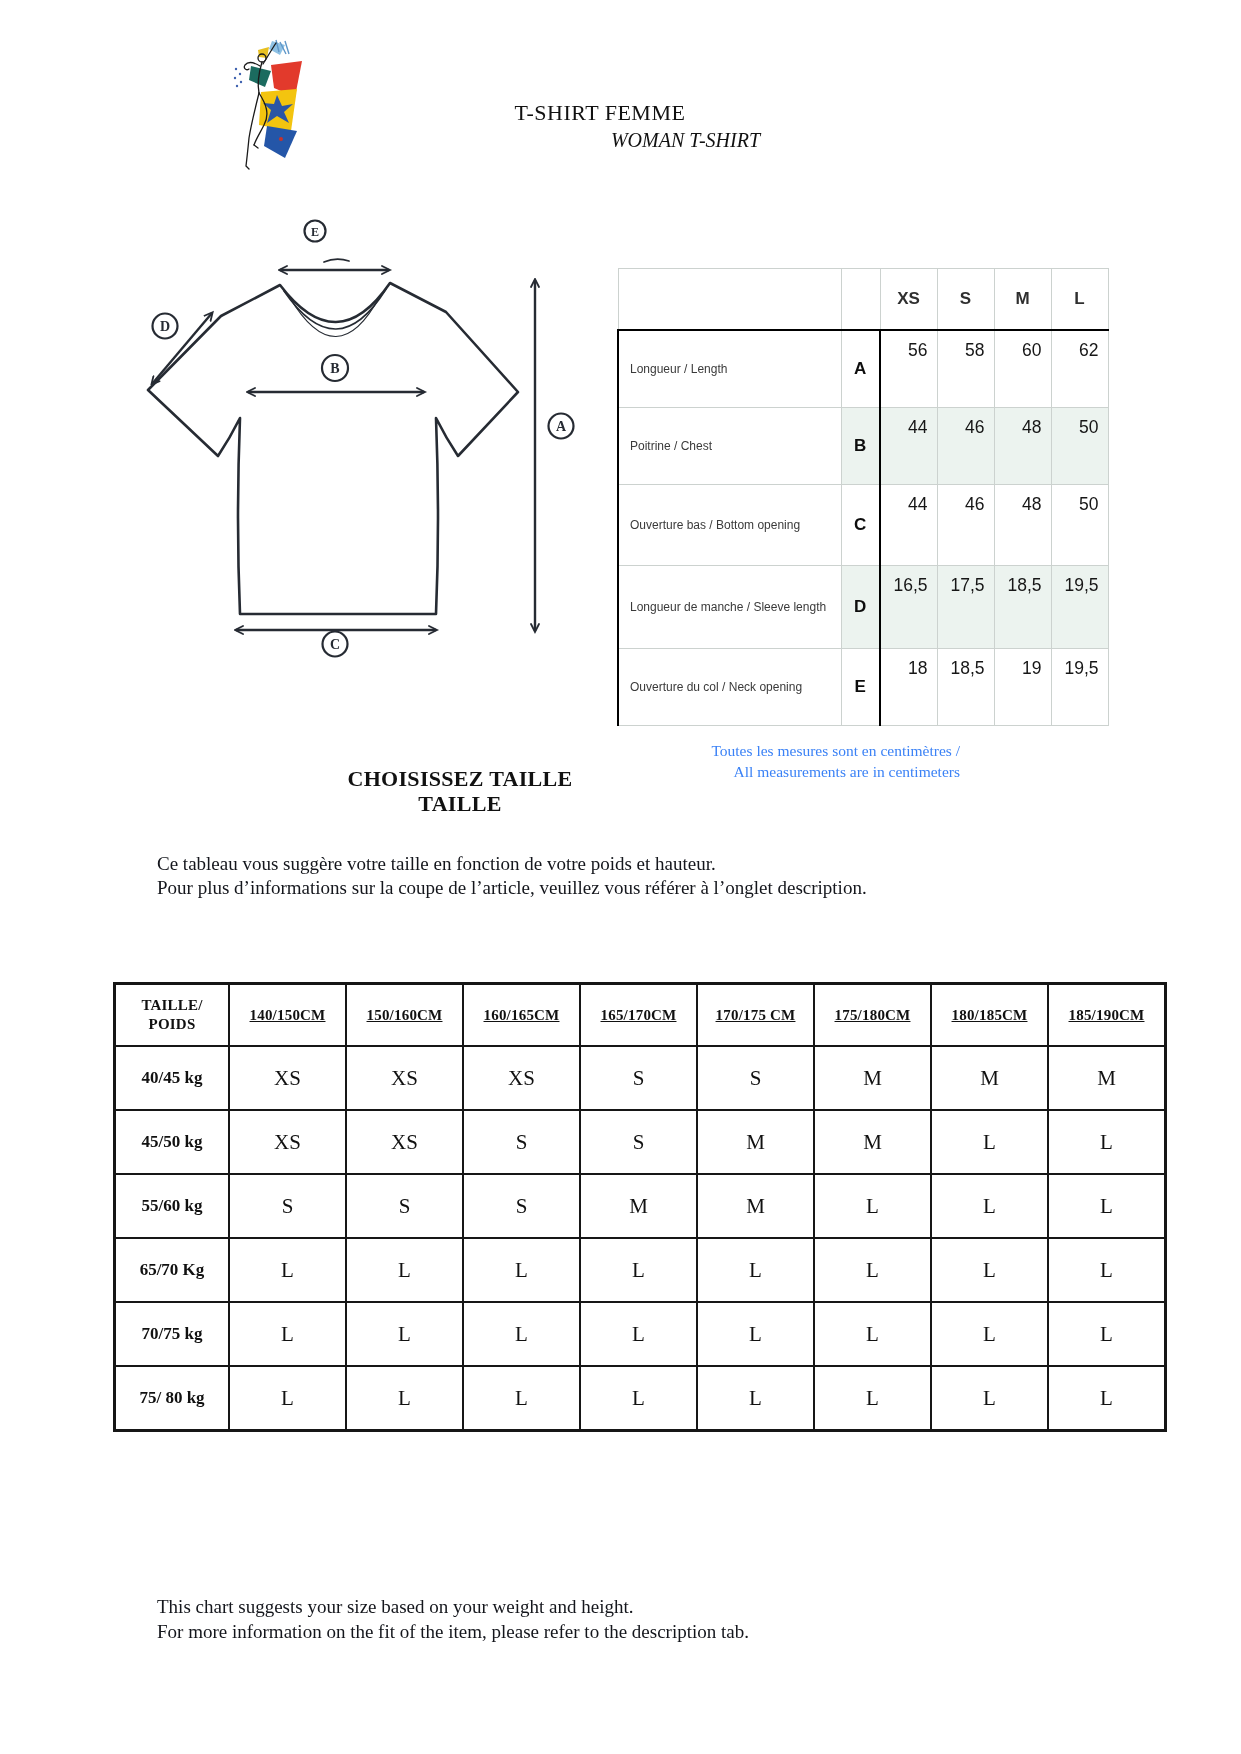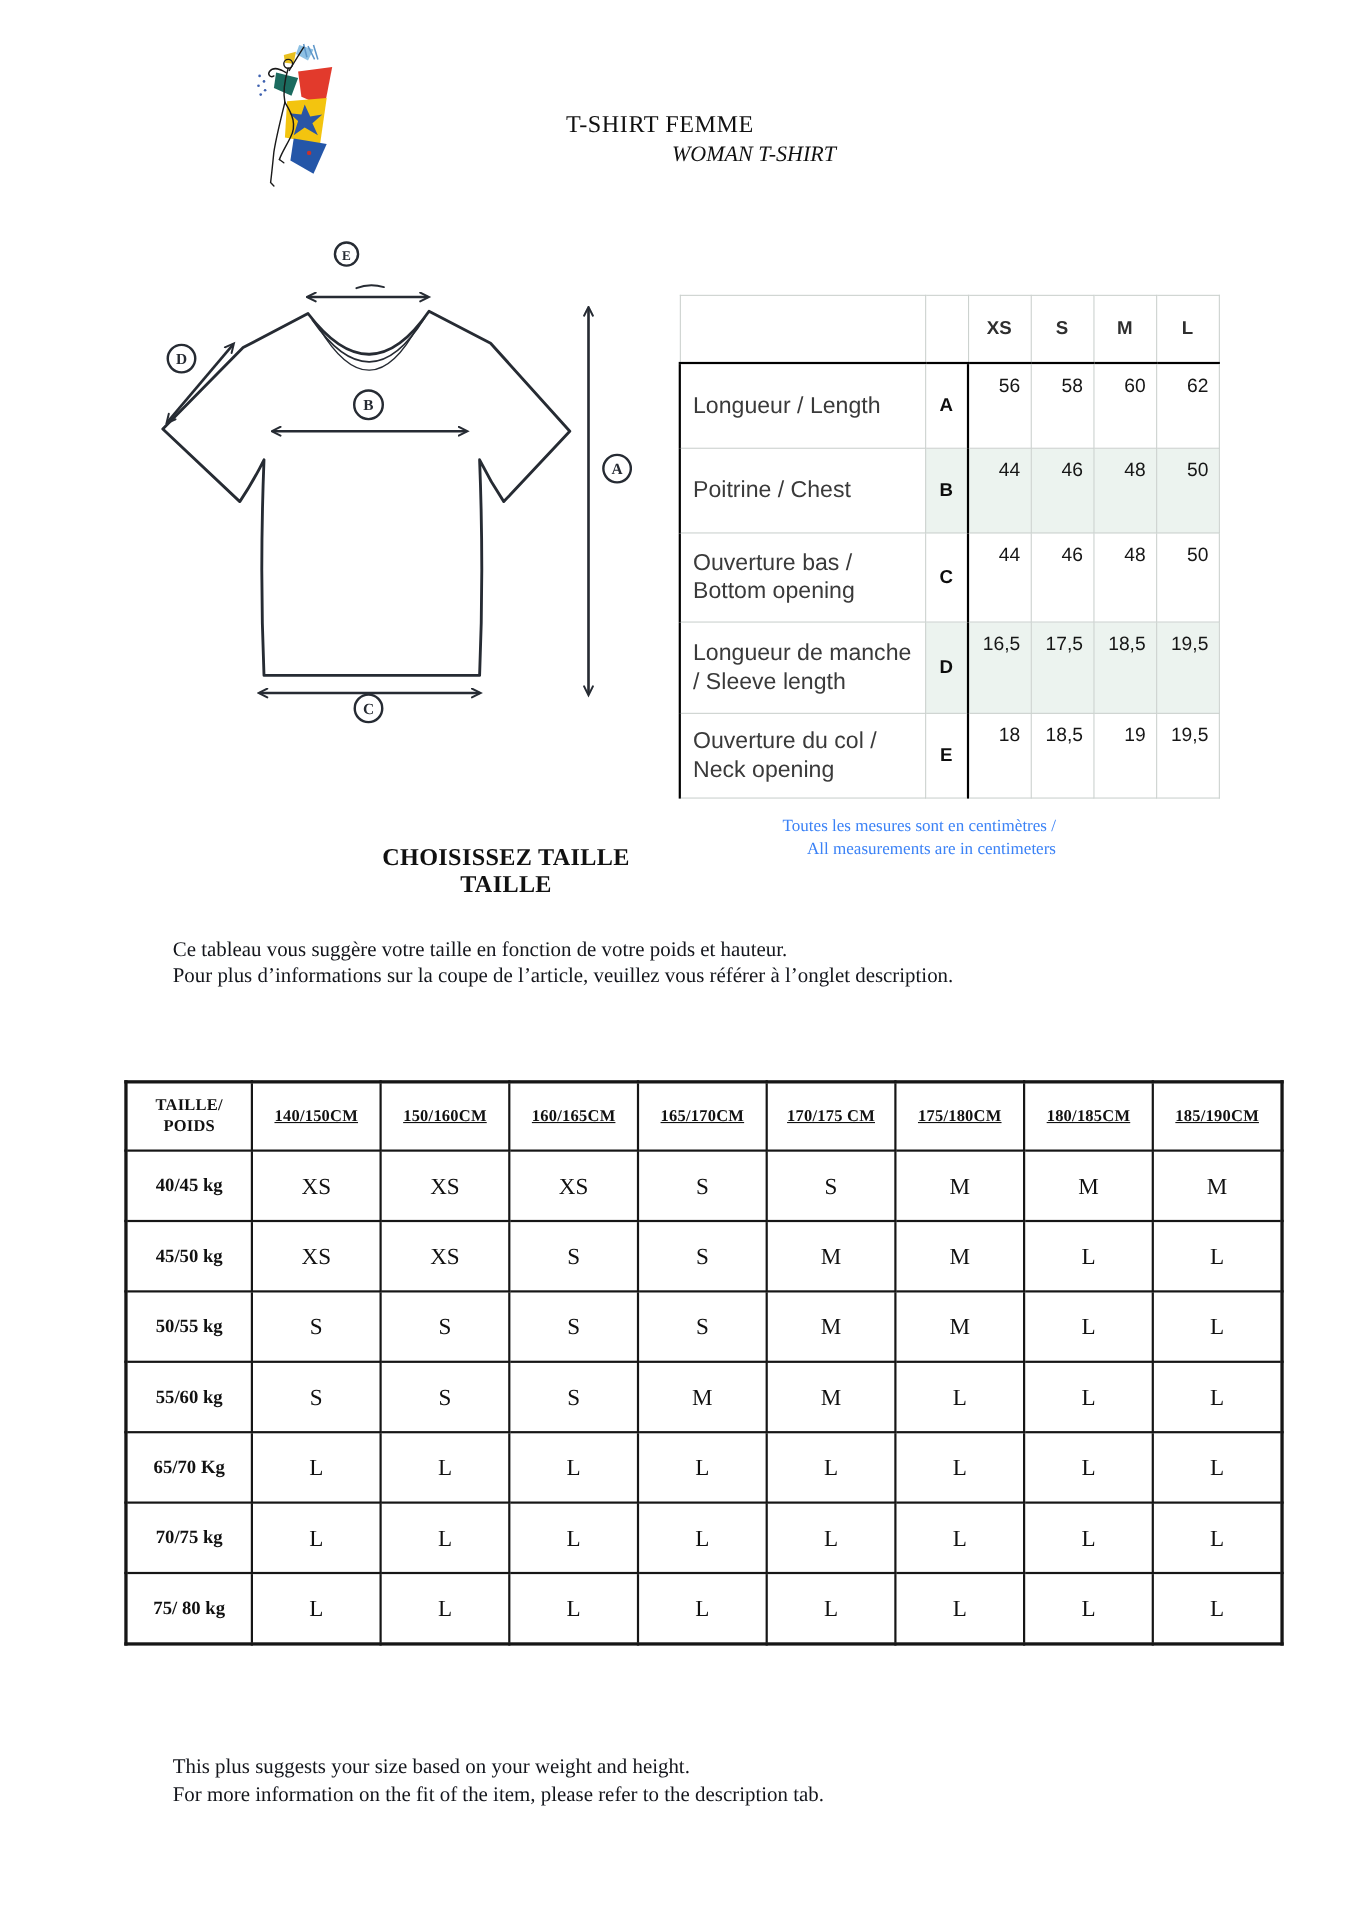--- a/index.html
+++ b/index.html
@@ -17,21 +17,21 @@
 
   
   .mtable{position:absolute;left:617px;top:268px;border-collapse:collapse;table-layout:fixed;
           font-family:"Liberation Sans", sans-serif;}
   .mtable td,.mtable th{border:1px solid #ccd2cf;padding:0;vertical-align:middle;background:#fff;}
   .mtable .c-label{width:222px;}
   .mtable .c-letter{width:38px;}
   .mtable .c-val{width:56px;}
   .mtable tr.hdr td{height:60px;font-weight:bold;font-size:17px;color:#2f2f2f;text-align:center;}
   .mtable tr.hdr td{border-bottom:2px solid #000;}
-  .mtable td.lbl{font-size:21px;color:#3a3a3a;text-align:left;padding:6px 6px 6px 11px;
+  .mtable td.lbl{font-size:12px;color:#3a3a3a;text-align:left;padding:6px 6px 6px 11px;
                  border-left:2px solid #000;line-height:1.25;}
   .mtable td.ltr{font-weight:bold;font-size:17px;color:#0d0d0d;text-align:center;
                  border-right:2px solid #000;}
   .mtable td.val{font-size:17.5px;color:#161616;text-align:right;padding:9px 9px 0 0;vertical-align:top;margin-top:41px;}
   .mtable tr.r1 td{height:64px;} .mtable tr.r2 td{height:64px;}
   .mtable tr.r3 td{height:68px;} .mtable tr.r4 td{height:70px;}
   .mtable tr.r5 td{height:64px;}
   .mtable td.tint{background:#ecf3ef;}
 
   
@@ -241,31 +241,20 @@
       <td class="sz">XS</td>
       <td class="sz">XS</td>
       <td class="sz">S</td>
       <td class="sz">S</td>
       <td class="sz">M</td>
       <td class="sz">M</td>
       <td class="sz">L</td>
       <td class="sz">L</td>
     </tr>
     <tr class="row">
-      <td class="wlbl">50/55 kg</td>
-      <td class="sz">S</td>
-      <td class="sz">S</td>
-      <td class="sz">S</td>
-      <td class="sz">S</td>
-      <td class="sz">M</td>
-      <td class="sz">M</td>
-      <td class="sz">L</td>
-      <td class="sz">L</td>
-    </tr>
-    <tr class="row">
       <td class="wlbl">55/60 kg</td>
       <td class="sz">S</td>
       <td class="sz">S</td>
       <td class="sz">S</td>
       <td class="sz">M</td>
       <td class="sz">M</td>
       <td class="sz">L</td>
       <td class="sz">L</td>
       <td class="sz">L</td>
     </tr>
@@ -299,17 +288,17 @@
       <td class="sz">L</td>
       <td class="sz">L</td>
       <td class="sz">L</td>
       <td class="sz">L</td>
       <td class="sz">L</td>
     </tr>
   </tbody>
     </table>
 
   <div class="outro-text">
-    <div>This plus suggests your size based on your weight and height.</div>
+    <div>This chart suggests your size based on your weight and height.</div>
     <div>For more information on the fit of the item, please refer to the description tab.</div>
   </div>
 
 </div>
 
 </body></html>

